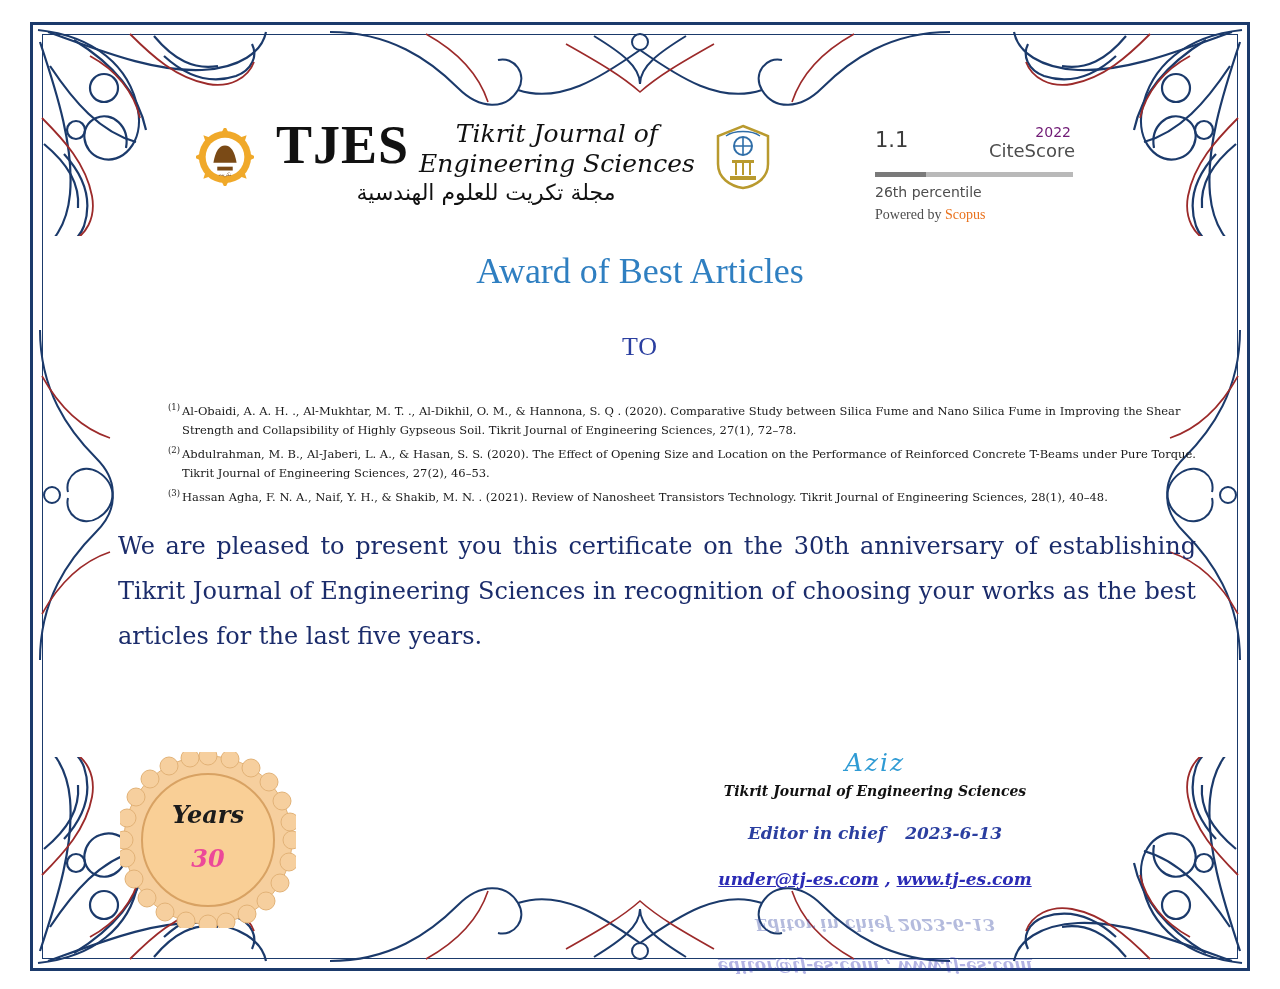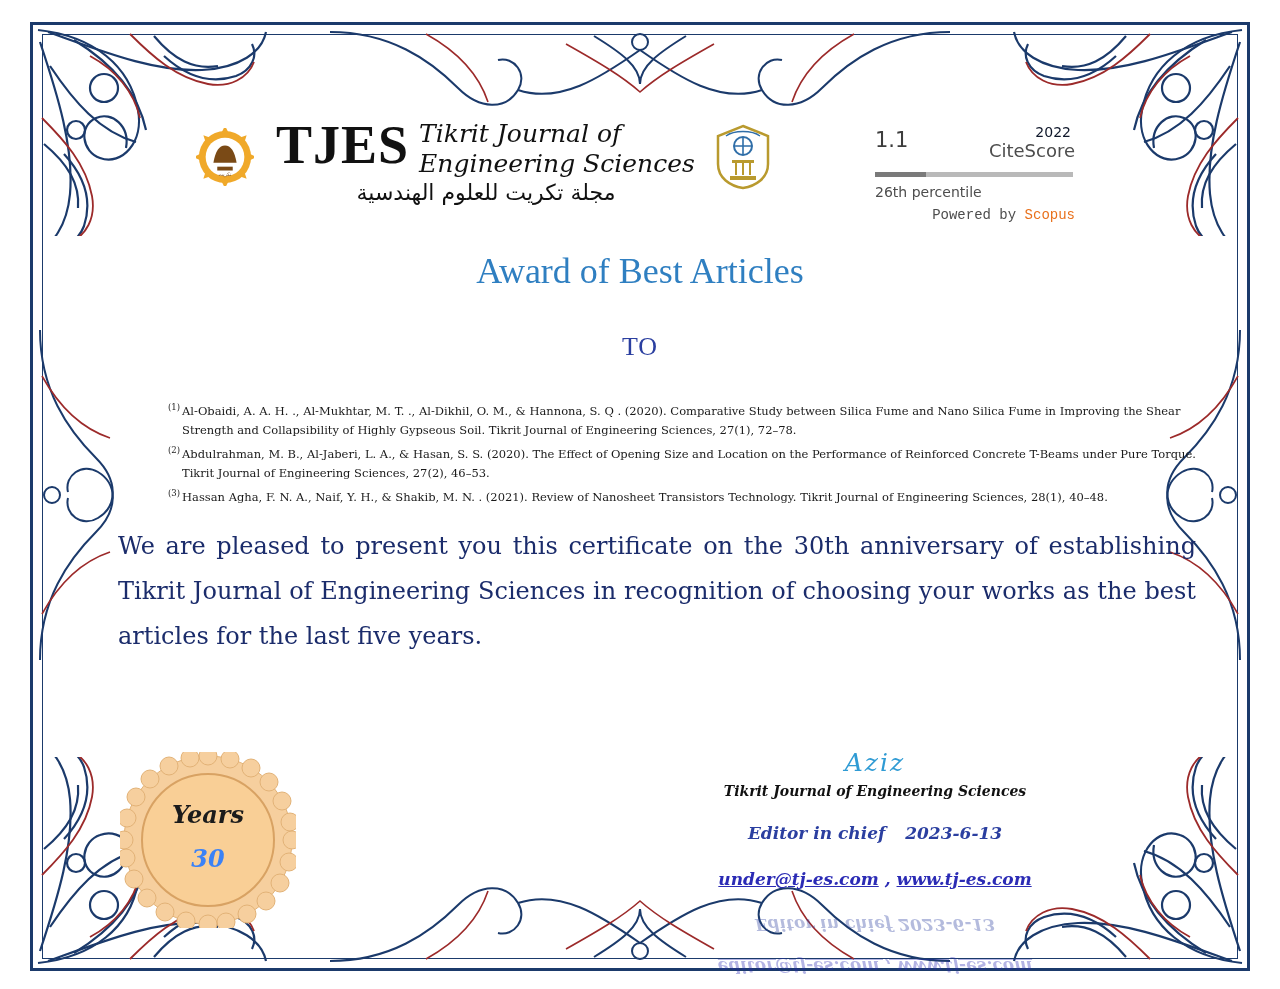--- a/index.html
+++ b/index.html
@@ -87,20 +87,21 @@
   }
   .tjes-name {
     font-family: "DejaVu Serif", serif;
     font-style: italic;
     font-size: 25px;
     line-height: 28px;
     color: #111;
     margin-left: 10px;
     margin-top: 2px;
     white-space: nowrap;
+    text-align: center;
   }
   .tjes-arabic {
     text-align: center;
     font-family: "DejaVu Sans", sans-serif;
     font-size: 22px;
     color: #111;
     margin-top: 2px;
     direction: rtl;
   }
   .uni-logo {
@@ -136,45 +137,45 @@
     font-family: "DejaVu Sans", sans-serif;
     font-size: 18px;
     color: #4d4d4d;
   }
   .cs-year {
     position: absolute;
     right: 4px;
     top: -4px;
     font-family: "DejaVu Sans", sans-serif;
     font-size: 14px;
-    color: #0f172a;
+    color: #701a75;
   }
   .cs-bar {
     width: 198px;
     height: 5px;
     background: #b9b9b9;
     margin-top: 2px;
   }
   .cs-bar > i {
     display: block;
     height: 5px;
     width: 26%;
     background: #7a7a7a;
   }
   .cs-pct {
     font-family: "DejaVu Sans", sans-serif;
     font-size: 14px;
     color: #4d4d4d;
     margin-top: 7px;
   }
   .cs-powered {
-    font-family: Liberation Mono, monospace;
+    font-family: Liberation Serif, serif;
     font-size: 14px;
     color: #4d4d4d;
-    text-align: right;
+    text-align: left;
     margin-top: 7px;
   }
   .cs-powered b {
     color: #e9711c;
     font-weight: normal;
   }
 
   
   .award-title {
     position: absolute;
@@ -252,21 +253,21 @@
   }
   .seal-number {
     position: absolute;
     left: 0; right: 0;
     top: 92px;
     text-align: center;
     font-family: "DejaVu Serif", serif;
     font-style: italic;
     font-weight: bold;
     font-size: 24px;
-    color: #3b82f6;
+    color: #ec4899;
   }
 
   
   .sign-block {
     position: absolute;
     left: 640px;
     top: 748px;
     width: 470px;
     text-align: center;
   }

